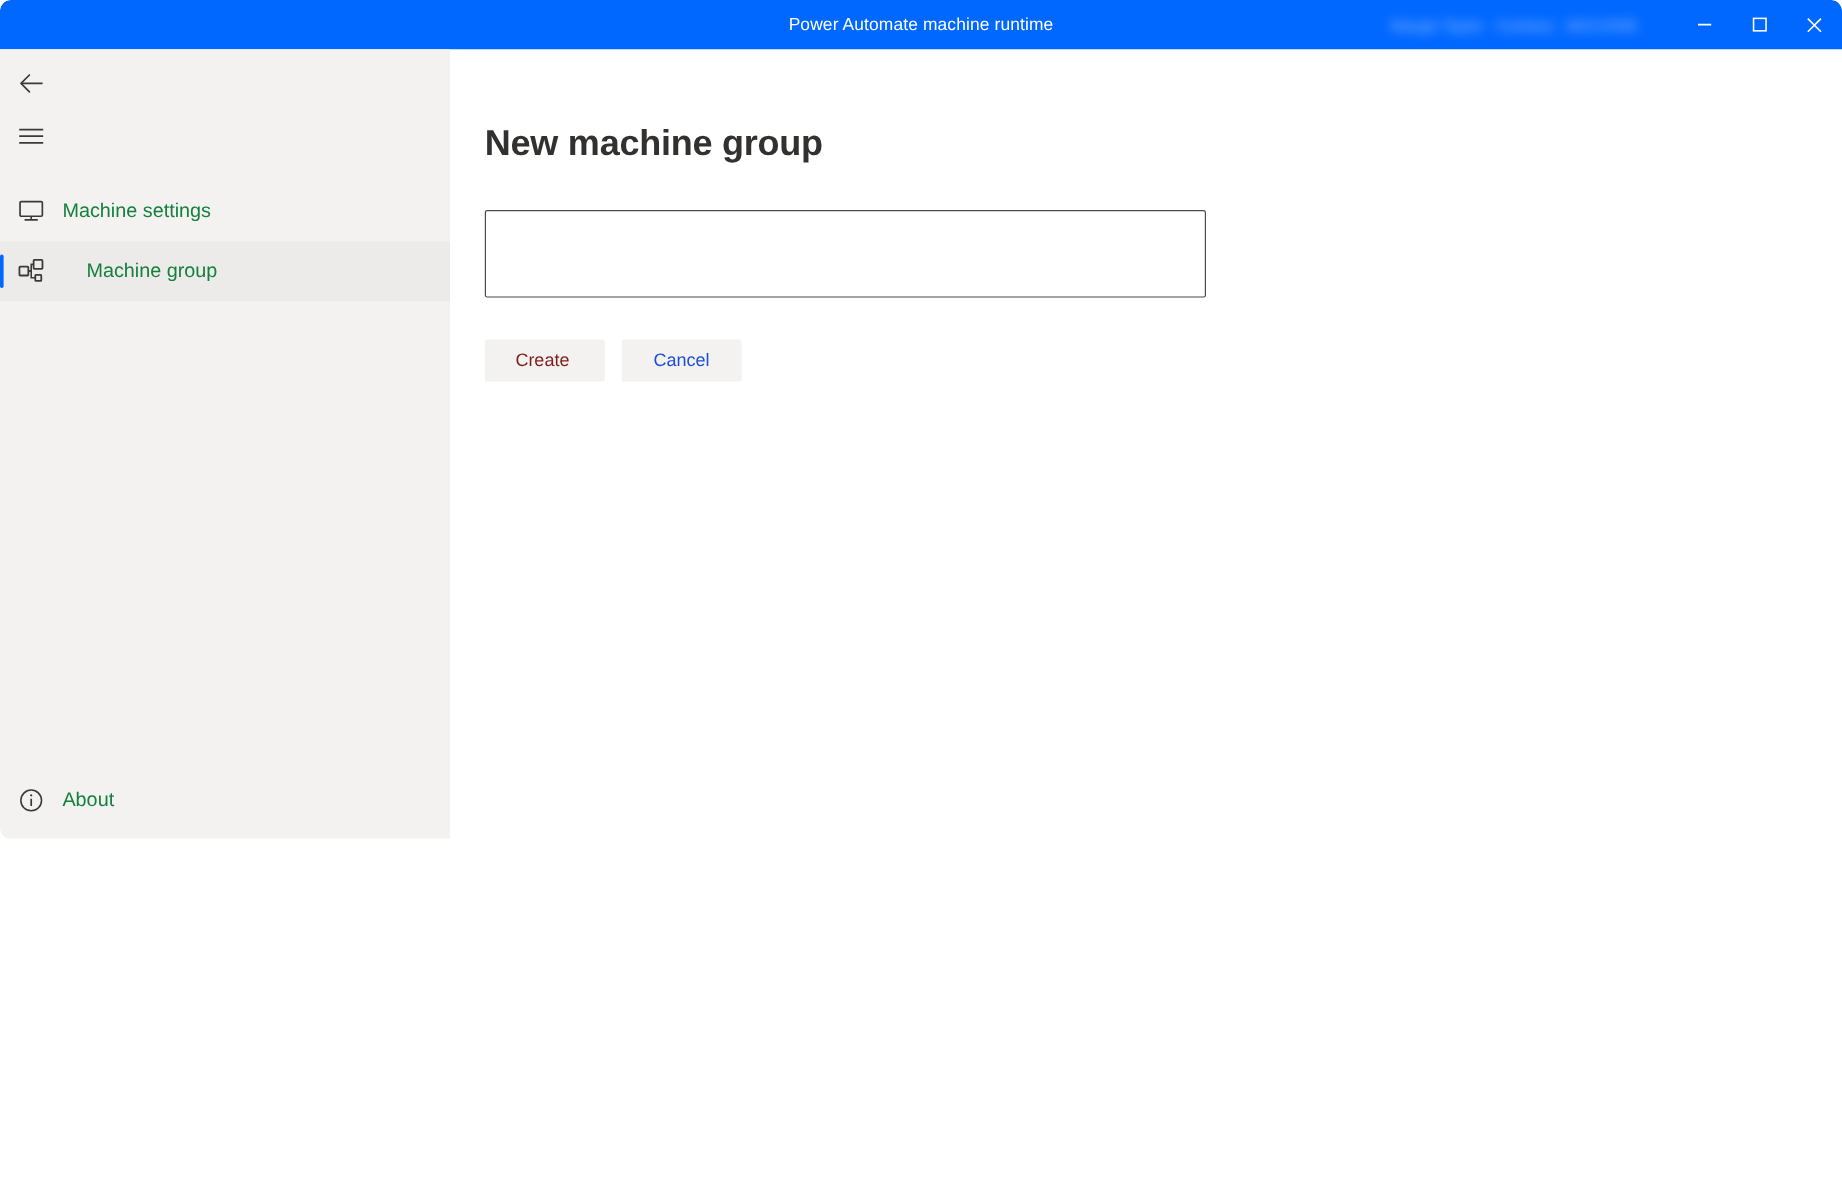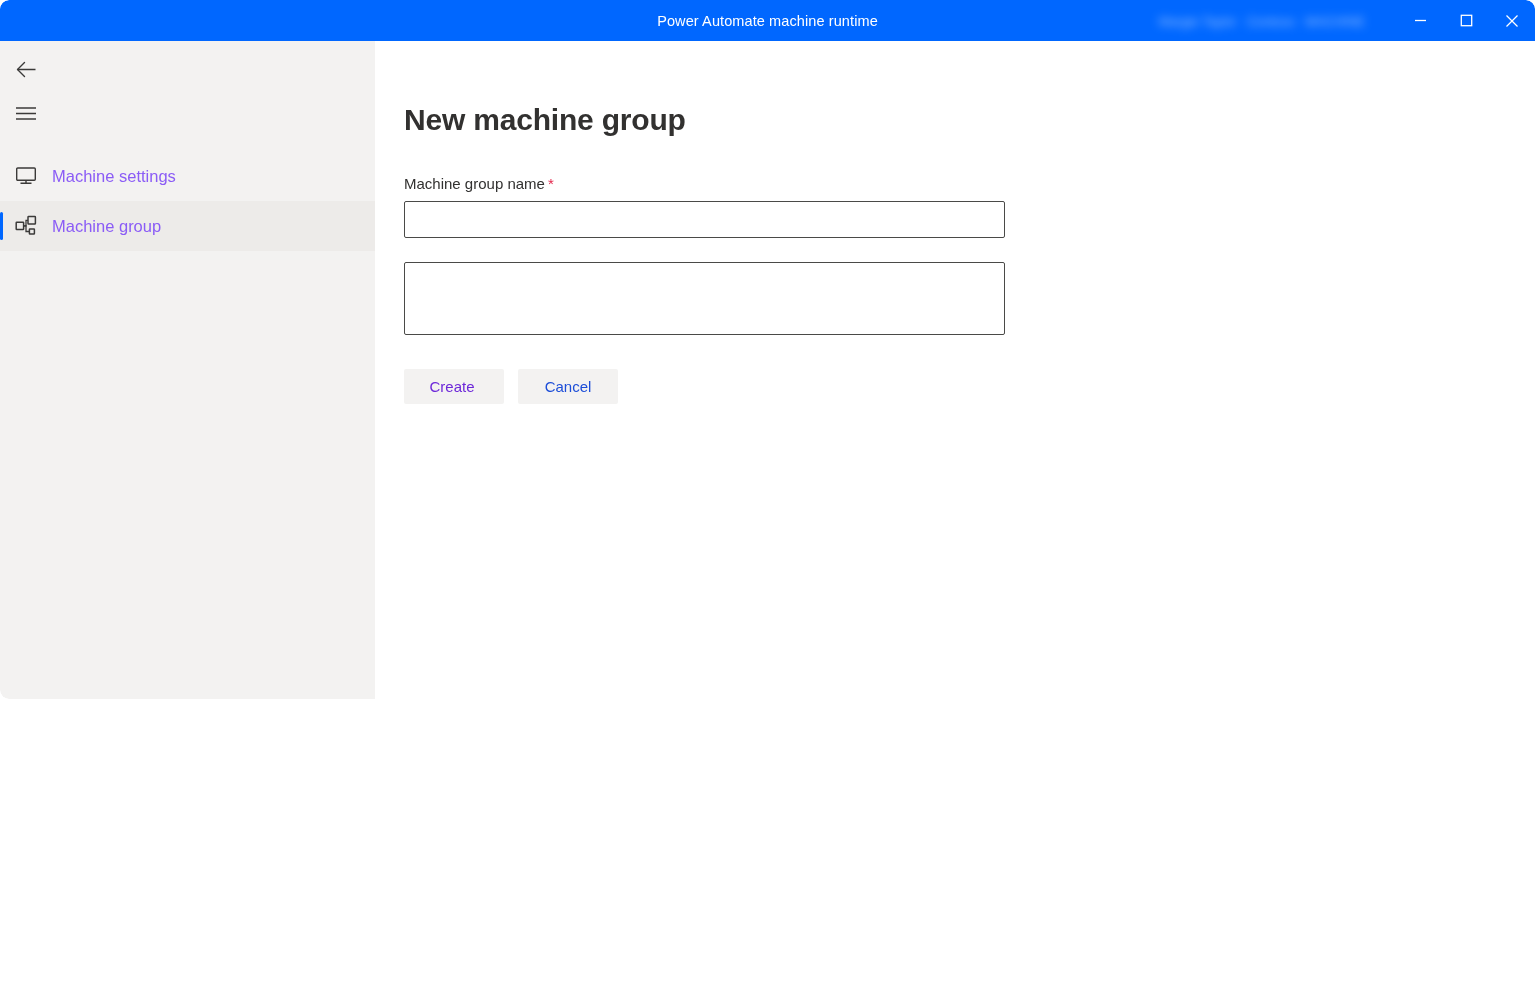--- a/index.html
+++ b/index.html
@@ -106,42 +106,42 @@
   .nav-list { margin-top: 16px; }
 
   .nav-item {
     position: relative;
     height: 50px;
     display: flex;
     align-items: center;
     padding-left: 15px;
     cursor: default;
   }
-  .nav-item.active { background: #EDEBE9; }
+  .nav-item.active { background: #EDEBE9; gap: 20px; }
   .nav-item.active::before {
     content: "";
     position: absolute;
     left: 0;
     top: 11px;
     bottom: 11px;
     width: 3px;
     background: #0067FF;
     border-radius: 2px;
   }
   .nav-icon {
     width: 28px;
     display: flex;
     align-items: center;
     justify-content: flex-start;
     flex: 0 0 28px;
   }
   .nav-label {
     margin-left: 9px;
     font-size: 16.5px;
-    color: #8b5cf6;
+    color: #15803d;
     white-space: nowrap;
   }
 
   .side-spacer { flex: 1 1 auto; }
 
   .nav-item.about { height: 52px; margin-bottom: 6px; }
 
   
   .content {
     flex: 1 1 auto;
@@ -205,21 +205,21 @@
     padding: 0 16px;
     border: none;
     border-radius: 2px;
     background: #F3F2F1;
     font-family: "Liberation Sans", sans-serif;
     font-size: 15px;
     color: #1d4ed8;
     cursor: default;
   }
   .btn.disabled {
-    color: #6d28d9;
+    color: #7f1d1d;
     background: #F3F2F1;
     padding-left: 12px;
   }
 </style>
 </head>
 <body>
 
 <div class="window">
 
   <div class="titlebar">
@@ -295,32 +295,36 @@
               <path d="M8.6 10.9 H11 V16.5 H14.4" fill="none" stroke="#3b3a39" stroke-width="1.3"></path>
             </svg>
           </span>
           <span class="nav-label">Machine group</span>
         </div>
 
       </div>
 
       <div class="side-spacer"></div>
 
+      <div class="nav-item about">
+        <span class="nav-icon">
+          <svg width="22" height="22" viewBox="0 0 22 22">
+            <circle cx="11" cy="11" r="8.6" fill="none" stroke="#3b3a39" stroke-width="1.3"></circle>
+            <line x1="11" y1="9.6" x2="11" y2="15.6" stroke="#3b3a39" stroke-width="1.4"></line>
+            <circle cx="11" cy="6.8" r="0.95" fill="#3b3a39"></circle>
+          </svg>
+        </span>
+        <span class="nav-label">About</span>
+      </div>
     </div>
 
     <div class="content">
 
       <h1 class="page-title">New machine group</h1>
 
-      <div class="field">
-        <label class="field-label">
-          <span>Machine group name</span><span class="req-star">*</span>
-        </label>
-        <input class="text-input" type="text" placeholder="" style="">
-      </div>
 
       <div class="field">
         <textarea class="text-area" placeholder="" style=""></textarea>
       </div>
 
       <div class="btn-row">
         <button class="btn disabled" disabled="">Create</button>
         <button class="btn secondary">Cancel</button>
       </div>
 

